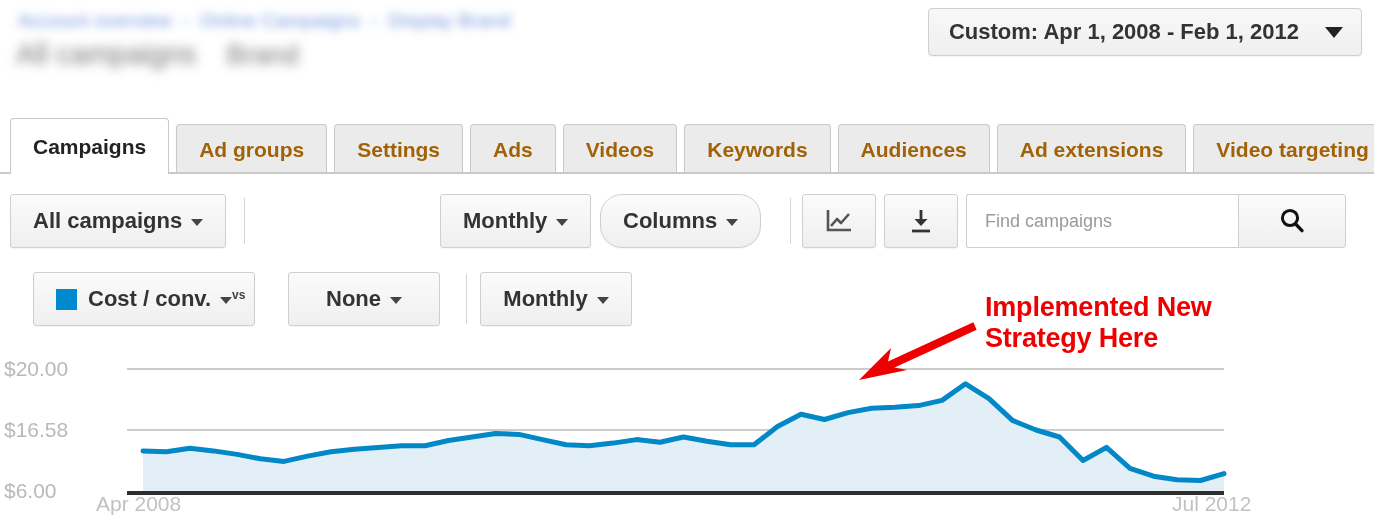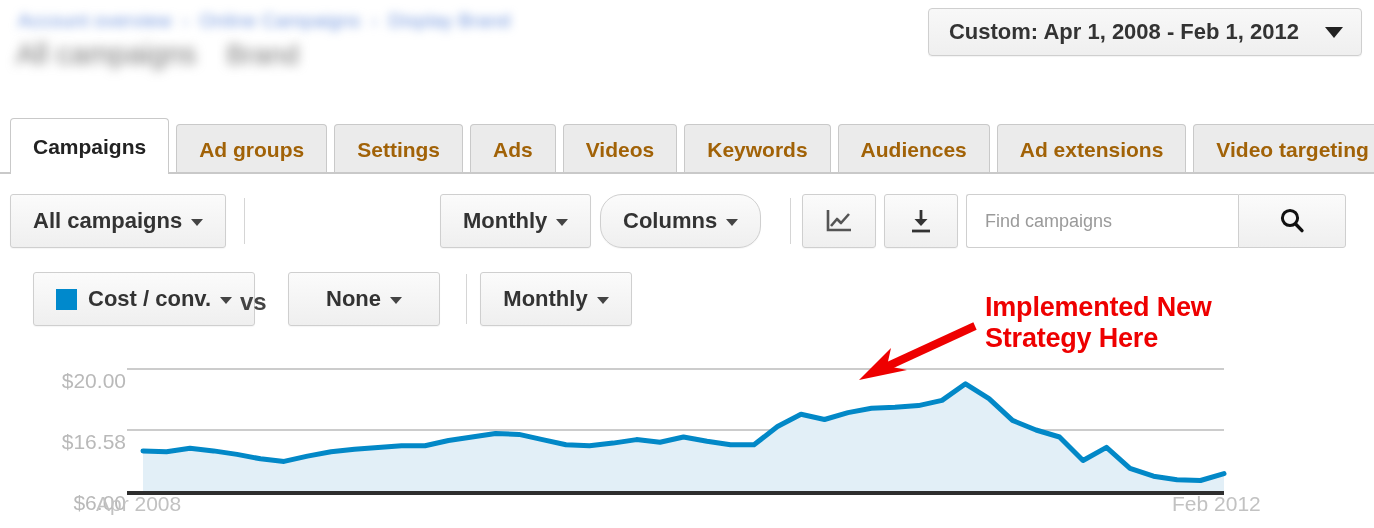--- a/index.html
+++ b/index.html
@@ -90,29 +90,29 @@
     position:absolute;left:1238px;top:0;width:108px;height:54px;box-sizing:border-box;
     border:1px solid #cfcfcf;border-radius:0 3px 3px 0;
     background:linear-gradient(#fbfbfb,#efefef);
     display:flex;align-items:center;justify-content:center;
   }
 
   
   .metricbar{position:absolute;left:0;top:272px;width:1374px;height:60px;}
   .swatch{width:21px;height:21px;background:#0089cc;margin-right:11px;display:inline-block;}
   .vs{
-    position:absolute;left:240px;top:16px;
-    font-size:24px;font-weight:bold;color:#444;
+    position:absolute;left:232px;top:16px;
+    font-size:12px;font-weight:bold;color:#444;
   }
 
   
   .chart{position:absolute;left:0;top:340px;width:1374px;height:188px;}
   .ylabel{
-    position:absolute;right:4px;font-size:21px;color:#b9b9b9;text-align:right;
-    width:110px;transform:translateY(-50%);margin-top:12px;
+    position:absolute;right:16px;font-size:21px;color:#b9b9b9;
+    width:110px;transform:translateY(-50%);
   }
   .ytick-wrap{position:absolute;left:20px;top:0;width:110px;height:188px;}
   .xlabel{position:absolute;font-size:21px;color:#c2c2c2;white-space:nowrap;}
   svg{display:block;}
 
   
   .annot{
     position:absolute;left:985px;top:292px;
     font-size:27px;font-weight:bold;color:#ee0000;line-height:1.16;
     letter-spacing:-.2px;
@@ -241,21 +241,21 @@
         <div class="ylabel" style="top: 151px;">$6.00</div>
       </div>
     <svg id="chart-svg" width="1374" height="188" viewBox="0 0 1374 188">
         <line x1="127" x2="1224" y1="29" y2="29" stroke="#cccccc" stroke-width="2"></line>
         <line x1="127" x2="1224" y1="90" y2="90" stroke="#cccccc" stroke-width="2"></line>
         <path d="M143.0 110.9 L166.5 111.8 L190.0 108.3 L213.5 110.9 L237.0 114.4 L260.5 118.8 L284.0 121.4 L307.5 116.1 L331.0 111.8 L354.5 109.2 L378.0 107.4 L401.5 105.7 L425.0 105.7 L448.5 100.5 L472.0 97.0 L495.5 93.5 L519.0 94.4 L542.5 99.6 L566.0 104.8 L589.5 105.7 L613.0 103.1 L636.5 99.6 L660.0 102.2 L683.5 97.0 L707.0 101.3 L730.5 104.8 L754.0 104.8 L777.5 86.5 L801.0 74.3 L824.5 79.5 L848.0 72.6 L871.5 68.2 L895.0 67.3 L918.5 65.6 L942.0 60.4 L965.5 43.8 L989.0 58.6 L1012.5 80.4 L1036.0 90.0 L1059.5 97.0 L1083.0 120.5 L1106.5 107.4 L1130.0 128.3 L1153.5 136.2 L1177.0 139.7 L1200.5 140.5 L1224.0 133.6 L1224.0 151 L143 151 Z" fill="#e2eff7"></path>
         <path d="M143.0 110.9 L166.5 111.8 L190.0 108.3 L213.5 110.9 L237.0 114.4 L260.5 118.8 L284.0 121.4 L307.5 116.1 L331.0 111.8 L354.5 109.2 L378.0 107.4 L401.5 105.7 L425.0 105.7 L448.5 100.5 L472.0 97.0 L495.5 93.5 L519.0 94.4 L542.5 99.6 L566.0 104.8 L589.5 105.7 L613.0 103.1 L636.5 99.6 L660.0 102.2 L683.5 97.0 L707.0 101.3 L730.5 104.8 L754.0 104.8 L777.5 86.5 L801.0 74.3 L824.5 79.5 L848.0 72.6 L871.5 68.2 L895.0 67.3 L918.5 65.6 L942.0 60.4 L965.5 43.8 L989.0 58.6 L1012.5 80.4 L1036.0 90.0 L1059.5 97.0 L1083.0 120.5 L1106.5 107.4 L1130.0 128.3 L1153.5 136.2 L1177.0 139.7 L1200.5 140.5 L1224.0 133.6" fill="none" stroke="#0288c7" stroke-width="5" stroke-linejoin="round" stroke-linecap="round"></path>
         <line x1="127" x2="1224" y1="153" y2="153" stroke="#2e2e2e" stroke-width="4"></line>
       </svg>
     <div class="xlabel" id="xlab-left" style="left:96px;top:152px;">Apr 2008</div>
-    <div class="xlabel" id="xlab-right" style="left:1172px;top:152px;">Feb 2012</div>
+    <div class="xlabel" id="xlab-right" style="left:1172px;top:152px;">Jul 2012</div>
   </div>
 
   <svg class="arrow" style="position:absolute;left:845px;top:320px;" width="150" height="70" viewBox="0 0 150 70">
     <g>
       <path d="M130 6 L30 52" stroke="#ee0000" stroke-width="8" fill="none" stroke-linecap="butt"></path>
       <path d="M14 60 L46 28 L42 46 L62 50 Z" fill="#ee0000"></path>
     </g>
   </svg>
   <div class="annot">
     <div>Implemented New</div>

